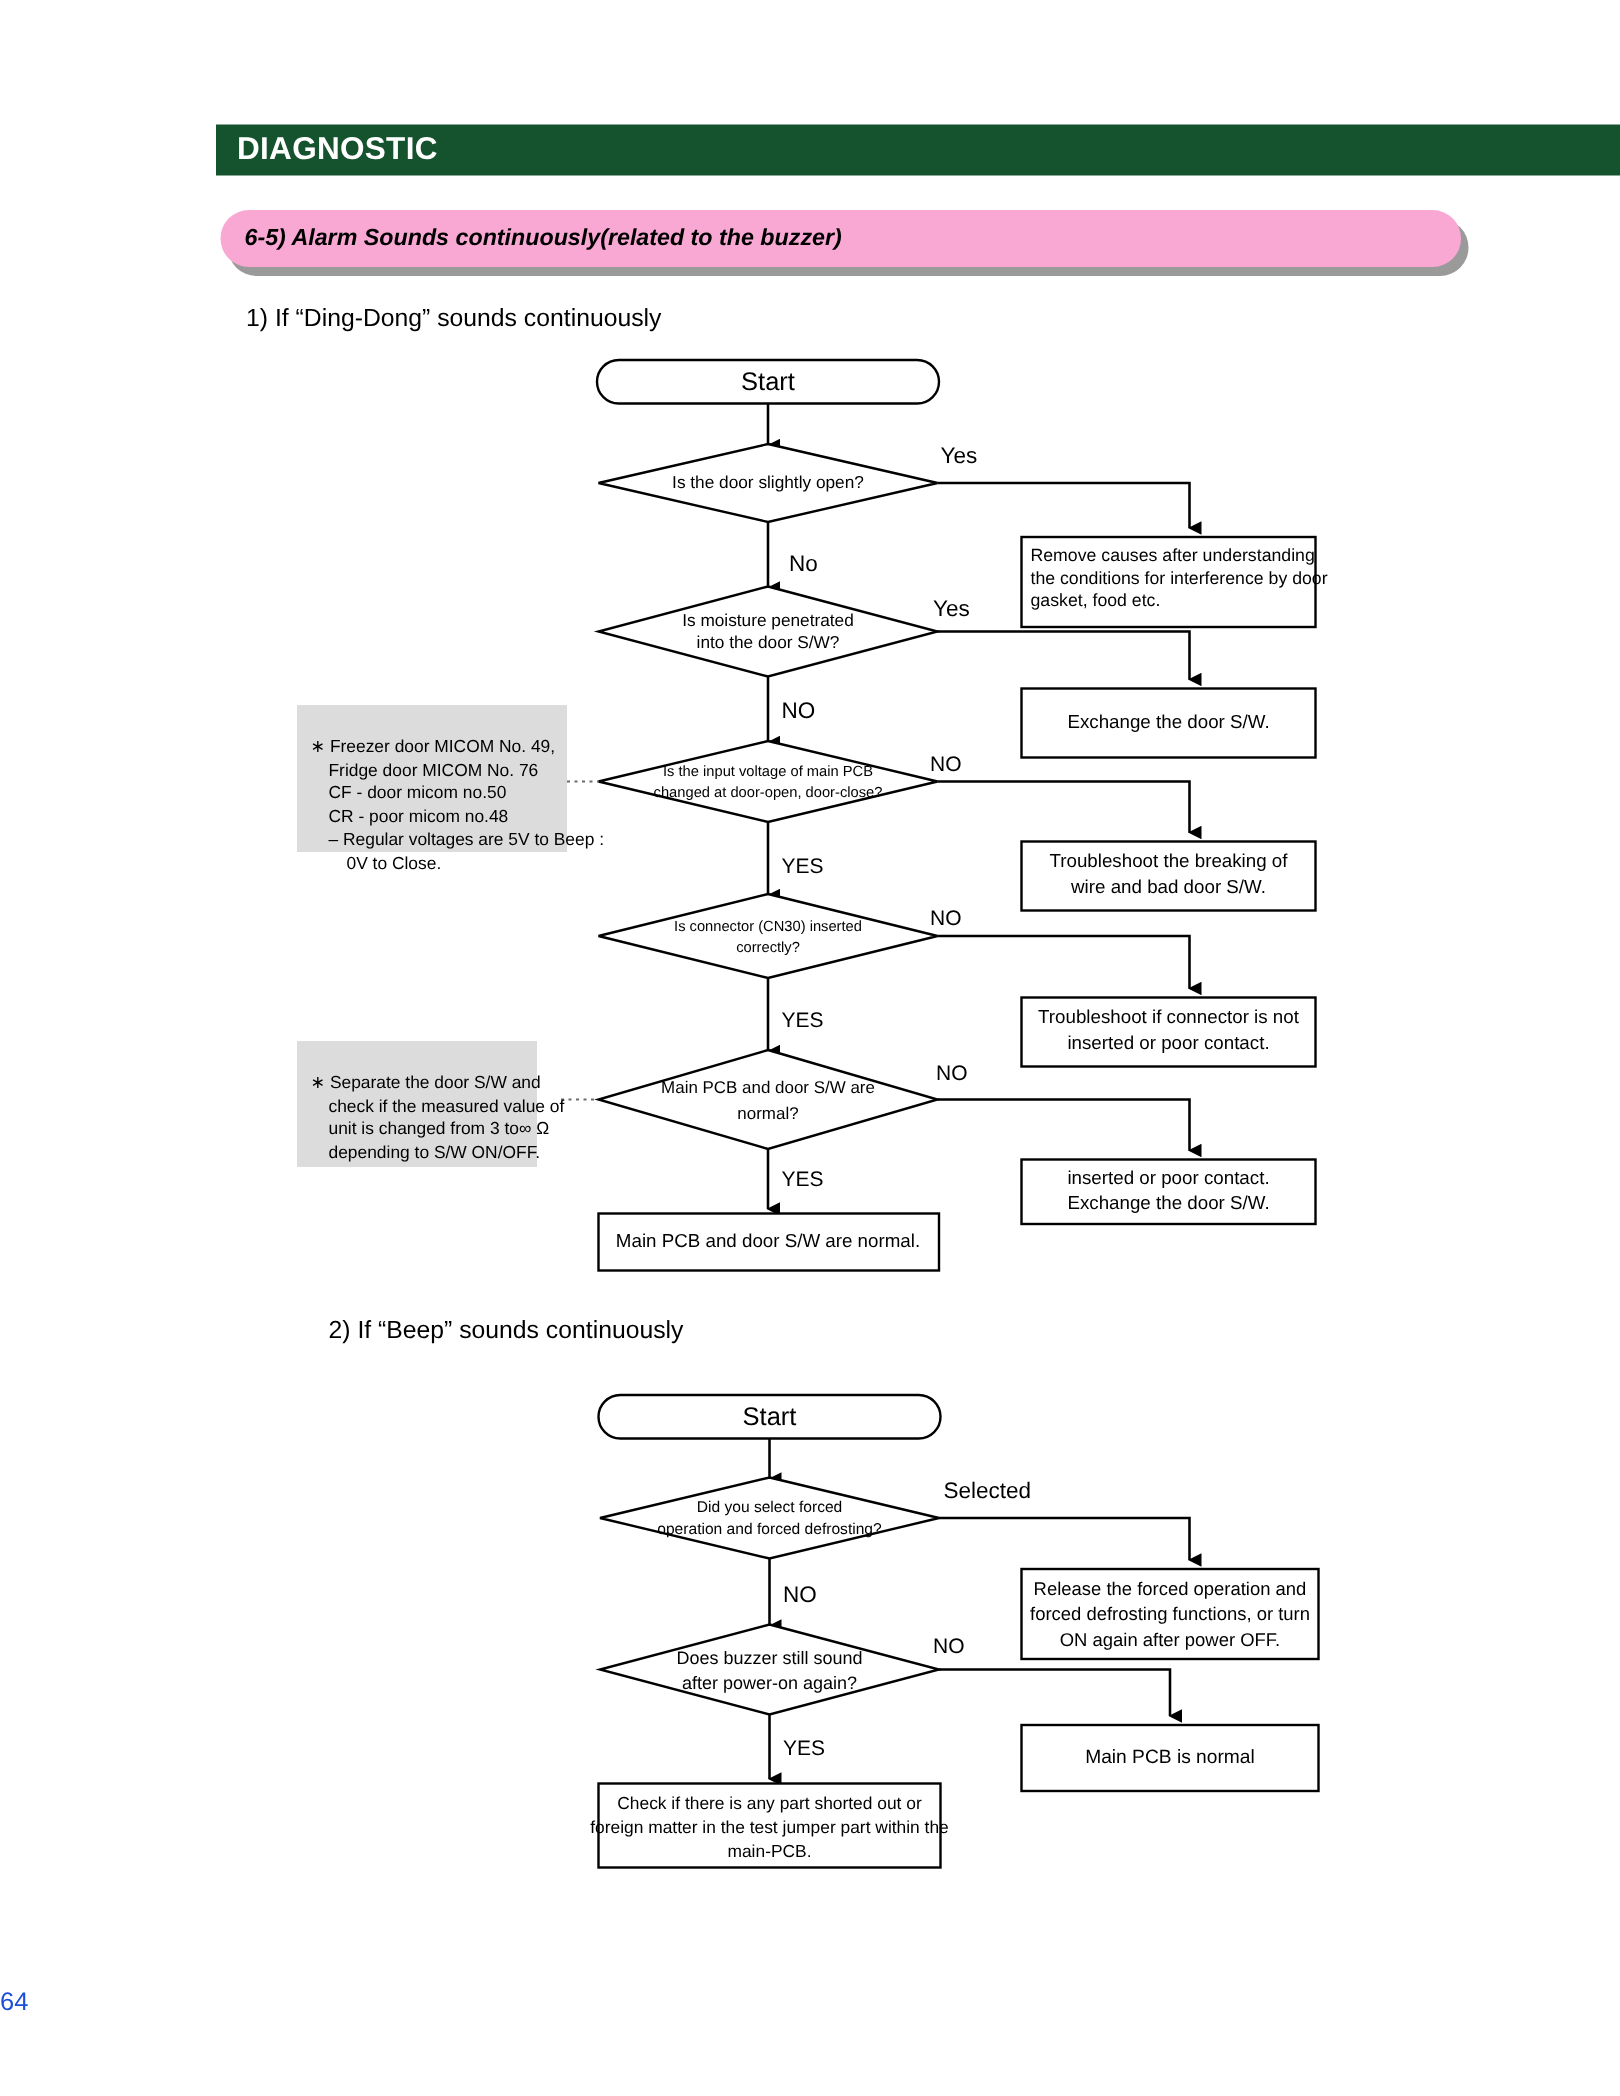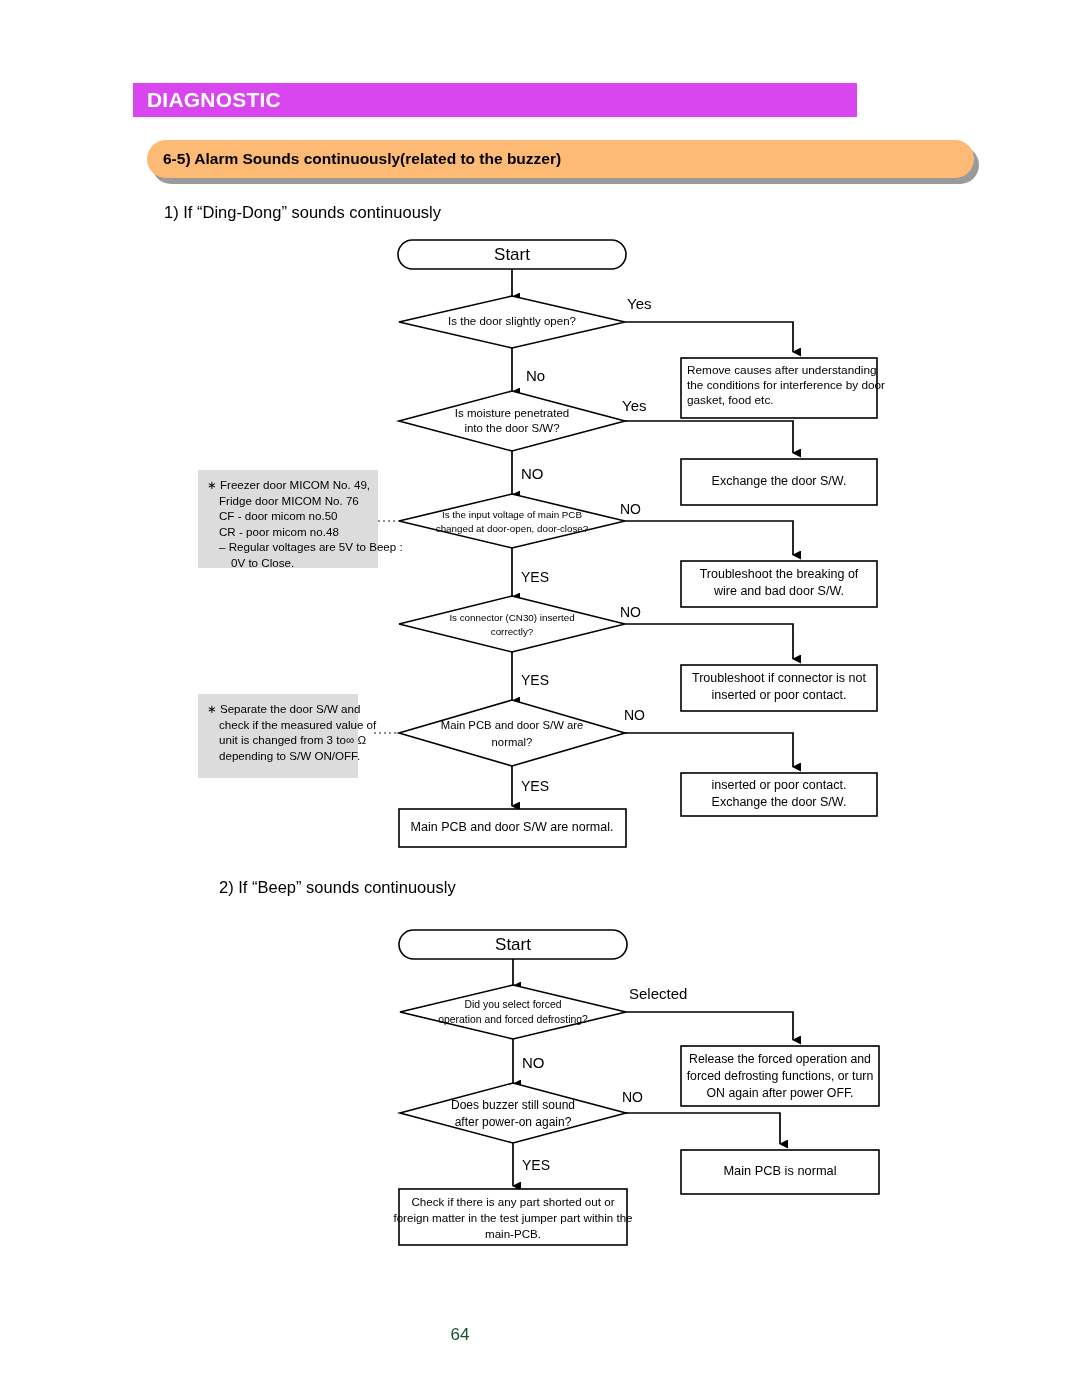--- a/index.html
+++ b/index.html
@@ -12,25 +12,25 @@
     height: 1397px;
     position: relative;
     font-family: "Liberation Sans", sans-serif;
     color: #000000;
     overflow: hidden;
   }
 
   
   #page-header-bar {
     position: absolute;
-    left: 133px;
+    left: 144px;
     top: 83px;
-    width: 724px;
+    width: 936px;
     height: 34px;
-    background: #d946ef;
+    background: #14532d;
   }
   #page-header-title {
     position: absolute;
     left: 14px;
     top: 50%;
     transform: translateY(-50%);
     color: #ffffff;
     font-size: 21px;
     font-weight: bold;
     letter-spacing: 0.2px;
@@ -52,22 +52,23 @@
     height: 38px;
     background: #9a9a9a;
     border-radius: 19px;
   }
   #section-bar {
     position: absolute;
     left: 0px;
     top: 0px;
     width: 827px;
     height: 38px;
-    background: #fdba74;
+    background: #f9a8d4;
     border-radius: 19px;
+    font-style: italic;
   }
   #section-bar-label {
     position: absolute;
     left: 16px;
     top: 50%;
     transform: translateY(-50%);
     font-size: 15.5px;
     font-weight: bold;
     color: #000000;
     white-space: nowrap;
@@ -119,41 +120,41 @@
     fill: #000000;
     text-anchor: start;
     dominant-baseline: middle;
   }
 
   
   .note-box {
     position: absolute;
     background: #dcdcdc;
     box-sizing: border-box;
-    padding: 7px 9px 7px 9px;
+    padding: 20px 9px 7px 9px;
   }
   #note-box-1 { left: 198px; top: 470px; width: 180px; height: 98px; }
   #note-box-2 { left: 198px; top: 694px; width: 160px; height: 84px; }
   .note-line {
     font-size: 11.6px;
     line-height: 15.6px;
     white-space: nowrap;
     color: #000000;
   }
   .note-line.indent { padding-left: 12px; }
 
   
   #page-number {
     position: absolute;
     left: 0;
     top: 1325px;
     width: 920px;
-    text-align: center;
+    text-align: left;
     font-size: 17px;
-    color: #14532d;
+    color: #1d4ed8;
   }
 </style>
 </head>
 <body>
 
 <div id="page-header-bar">
   <span id="page-header-title">DIAGNOSTIC</span>
 </div>
 
 <div id="section-bar-wrap">

